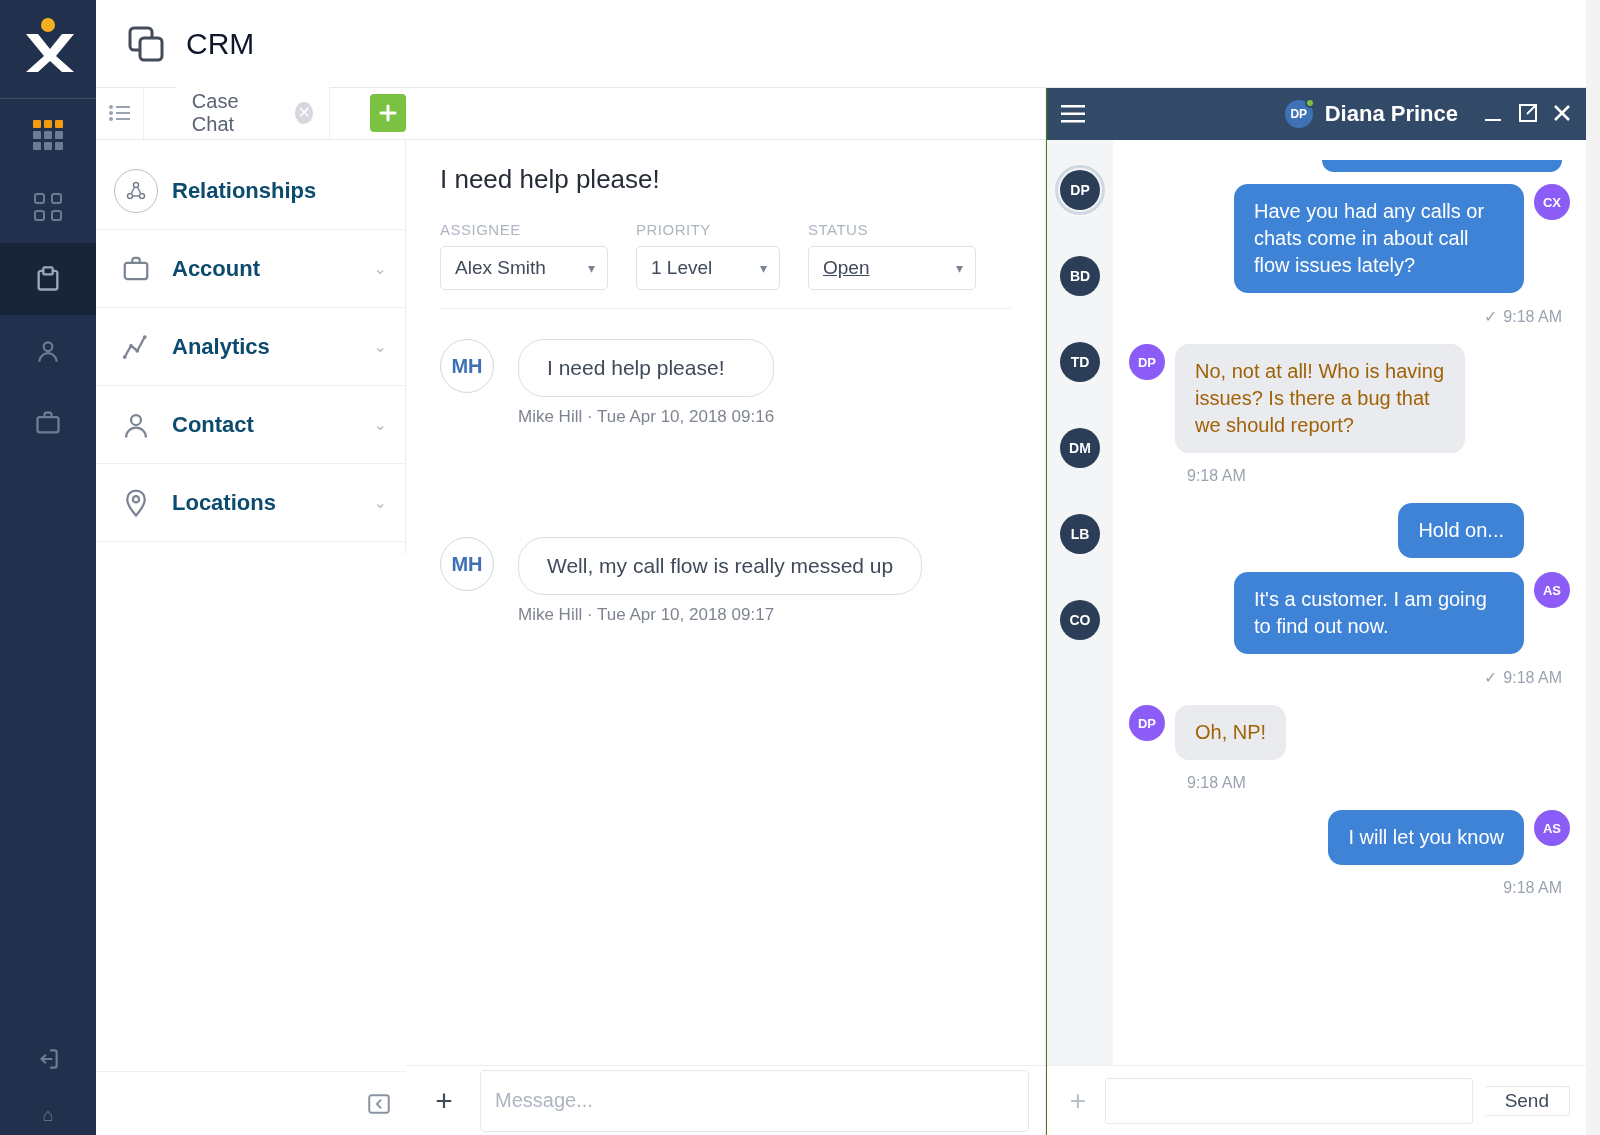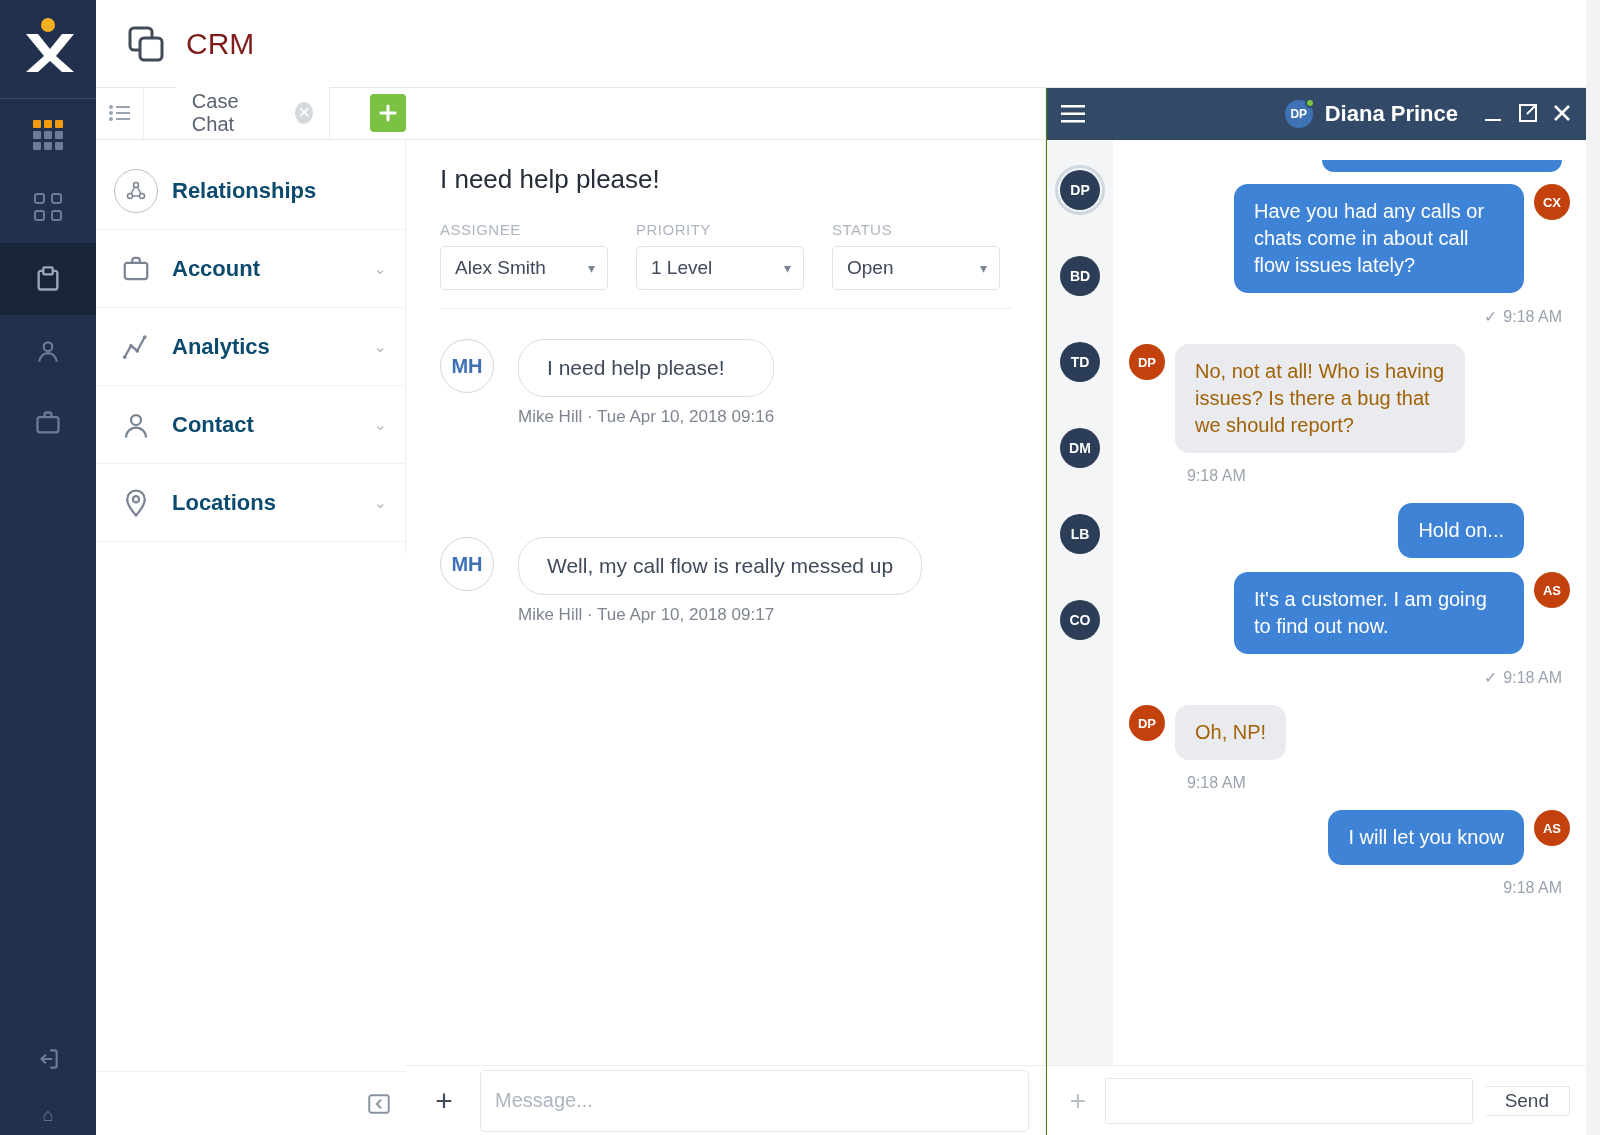--- a/index.html
+++ b/index.html
@@ -20,21 +20,21 @@
   .dots3x3 span { width: 8px; height: 8px; border-radius: 1px; }
 
   .dots2x2 { width: 28px; height: 28px; display: grid; grid-template-columns: repeat(2, 11px); grid-template-rows: repeat(2, 11px); gap: 6px; }
   .dots2x2 span { width: 11px; height: 11px; border: 2px solid #6d7c94; border-radius: 3px; }
 
   
   .main { flex: 1 1 auto; display: flex; flex-direction: column; min-width: 0; position: relative; }
 
   
   .hdr { height: 88px; display: flex; align-items: center; padding-left: 30px; border-bottom: 1px solid #e8e8e8; }
-  .hdr-title { font-size: 30px; color: #7f1d1d; font-weight: 400; margin-left: 20px; }
+  .hdr-title { font-size: 30px; color: #0f172a; font-weight: 400; margin-left: 20px; }
 
   
   .body { flex: 1 1 auto; display: flex; min-height: 0; position: relative; }
 
   
   .secnav { width: 310px; display: flex; flex-direction: column; position: relative; }
   .tabbar { height: 52px; display: flex; align-items: flex-end; border-bottom: 1px solid #e8e8e8; background: #fff; position: relative; gap: 32px; }
   .tabbar .list-ico { width: 56px; height: 52px; display: flex; align-items: center; justify-content: center; color: #9aa3b0; cursor: pointer; border-right: 1px solid #eee; }
   .tab { height: 52px; display: flex; align-items: center; padding: 0 16px; background: #fff; border-right: 1px solid #eee; position: relative; cursor: pointer; }
   .tab .tab-lbl { font-size: 20px; color: #5a6370; }
@@ -54,22 +54,22 @@
   .casecol { flex: 1 1 auto; min-width: 0; display: flex; flex-direction: column; border-right: 1px solid #eee; }
   .casecol .tabbar2 { height: 52px; border-bottom: 1px solid #e8e8e8; }
   .casebody { padding: 24px 34px 0 34px; flex: 1 1 auto; display: flex; flex-direction: column; min-height: 0; }
   .case-title { font-size: 26px; color: #262d38; font-weight: 500; }
   .case-controls { display: flex; gap: 28px; margin-top: 26px; padding-bottom: 18px; border-bottom: 1px solid #eee; }
   .ctrl { display: flex; flex-direction: column; }
   .ctrl .cap { font-size: 15px; color: #aeb5c0; letter-spacing: .5px; margin-bottom: 8px; }
   .sel { height: 44px; border: 1px solid #dfe3e8; border-radius: 5px; padding: 0 36px 0 14px; display: flex; align-items: center; font-size: 19px; color: #3f4a5a; position: relative; background: #fff; cursor: pointer; }
   .sel .caret { position: absolute; right: 12px; top: 50%; transform: translateY(-50%); color: #7b8493; font-size: 14px; }
   .sel.w1 { width: 168px; }
-  .sel.w2 { width: 168px; }
-  .sel.w3 { width: 168px; }
+  .sel.w2 { width: 144px; }
+  .sel.w3 { width: 168px; text-decoration: underline; }
 
   .msgs { flex: 1 1 auto; overflow: hidden; padding-top: 30px; display: flex; flex-direction: column; gap: 110px; }
   .msgrow { display: flex; align-items: flex-start; gap: 24px; }
   .avatar-ring { width: 54px; height: 54px; border: 1px solid #d0d6dd; border-radius: 50%; display: flex; align-items: center; justify-content: center; font-size: 20px; font-weight: 600; color: #3f71b5; background: #fff; }
   .bubble-o { border: 1px solid #d9dee4; border-radius: 26px; padding: 16px 28px; font-size: 21px; color: #3f4a5a; background: #fff; max-width: 480px; }
   .msgmeta { font-size: 17px; color: #7e8591; margin-top: 10px; }
 
   .case-compose { height: 70px; border-top: 1px solid #eee; display: flex; align-items: center; padding: 0 16px; gap: 14px; }
   .plus-btn { width: 44px; height: 44px; display: flex; align-items: center; justify-content: center; font-size: 30px; color: #3f4a5a; cursor: pointer; }
   .compose-input { flex: 1; height: 62px; border: 1px solid #e4e7eb; border-radius: 5px; padding: 0 14px; font-size: 20px; color: #3f4a5a; }
@@ -85,21 +85,21 @@
   .chat-hdr .acts { display: flex; gap: 14px; margin-left: 24px; }
   .chat-hdr .acts span { cursor: pointer; }
 
   .chat-body { flex: 1 1 auto; display: flex; min-height: 0; }
   .chat-contacts { width: 66px; background: #f4f5f7; display: flex; flex-direction: column; align-items: center; padding-top: 30px; gap: 46px; }
   .cbadge { width: 40px; height: 40px; border-radius: 50%; background: #2b3d57; color: #fff; font-size: 14px; font-weight: 700; display: flex; align-items: center; justify-content: center; cursor: pointer; }
   .cbadge.active { outline: 3px solid #cfd7e1; outline-offset: 2px; }
   .chat-thread { flex: 1 1 auto; overflow-y: auto; padding: 20px 16px 10px 16px; position: relative; }
   .chat-thread .tip { width: 240px; height: 12px; background: #3f83d6; border-radius: 0 0 12px 12px; margin-left: auto; margin-right: 8px; margin-bottom: 12px; }
   .m { display: flex; align-items: flex-start; gap: 10px; margin-bottom: 14px; }
-  .m .av { width: 36px; height: 36px; border-radius: 50%; background: #c2410c; color: #fff; font-size: 13px; font-weight: 700; display: flex; align-items: center; justify-content: center; flex: 0 0 36px; }
+  .m .av { width: 36px; height: 36px; border-radius: 50%; background: #8b5cf6; color: #fff; font-size: 13px; font-weight: 700; display: flex; align-items: center; justify-content: center; flex: 0 0 36px; }
   .m .bub { padding: 14px 20px; border-radius: 14px; font-size: 20px; line-height: 1.35; max-width: 290px; }
   .m.left .bub { background: #e9ebee; color: #a16207; }
   .m.right { flex-direction: row-reverse; }
   .m.right .bub { background: #3f83d6; color: #fff; }
   .tstamp { font-size: 16px; color: #9aa3b0; text-align: right; margin: 2px 8px 18px 0; }
   .tstamp.l { text-align: left; margin-left: 58px; }
   .check { color: #9aa3b0; margin-right: 6px; }
   .chat-compose { height: 70px; border-top: 1px solid #eee; display: flex; align-items: center; padding: 0 16px; gap: 12px; background: #fff; }
   .chat-compose .ci { flex: 1; height: 46px; border: 1px solid #e4e7eb; border-radius: 3px; }
   .chat-compose .send { height: 30px; padding: 0 20px; border: 1px solid #e4e7eb; border-left: none; border-radius: 3px; display: flex; align-items: center; font-size: 19px; color: #3f4a5a; cursor: pointer; }

